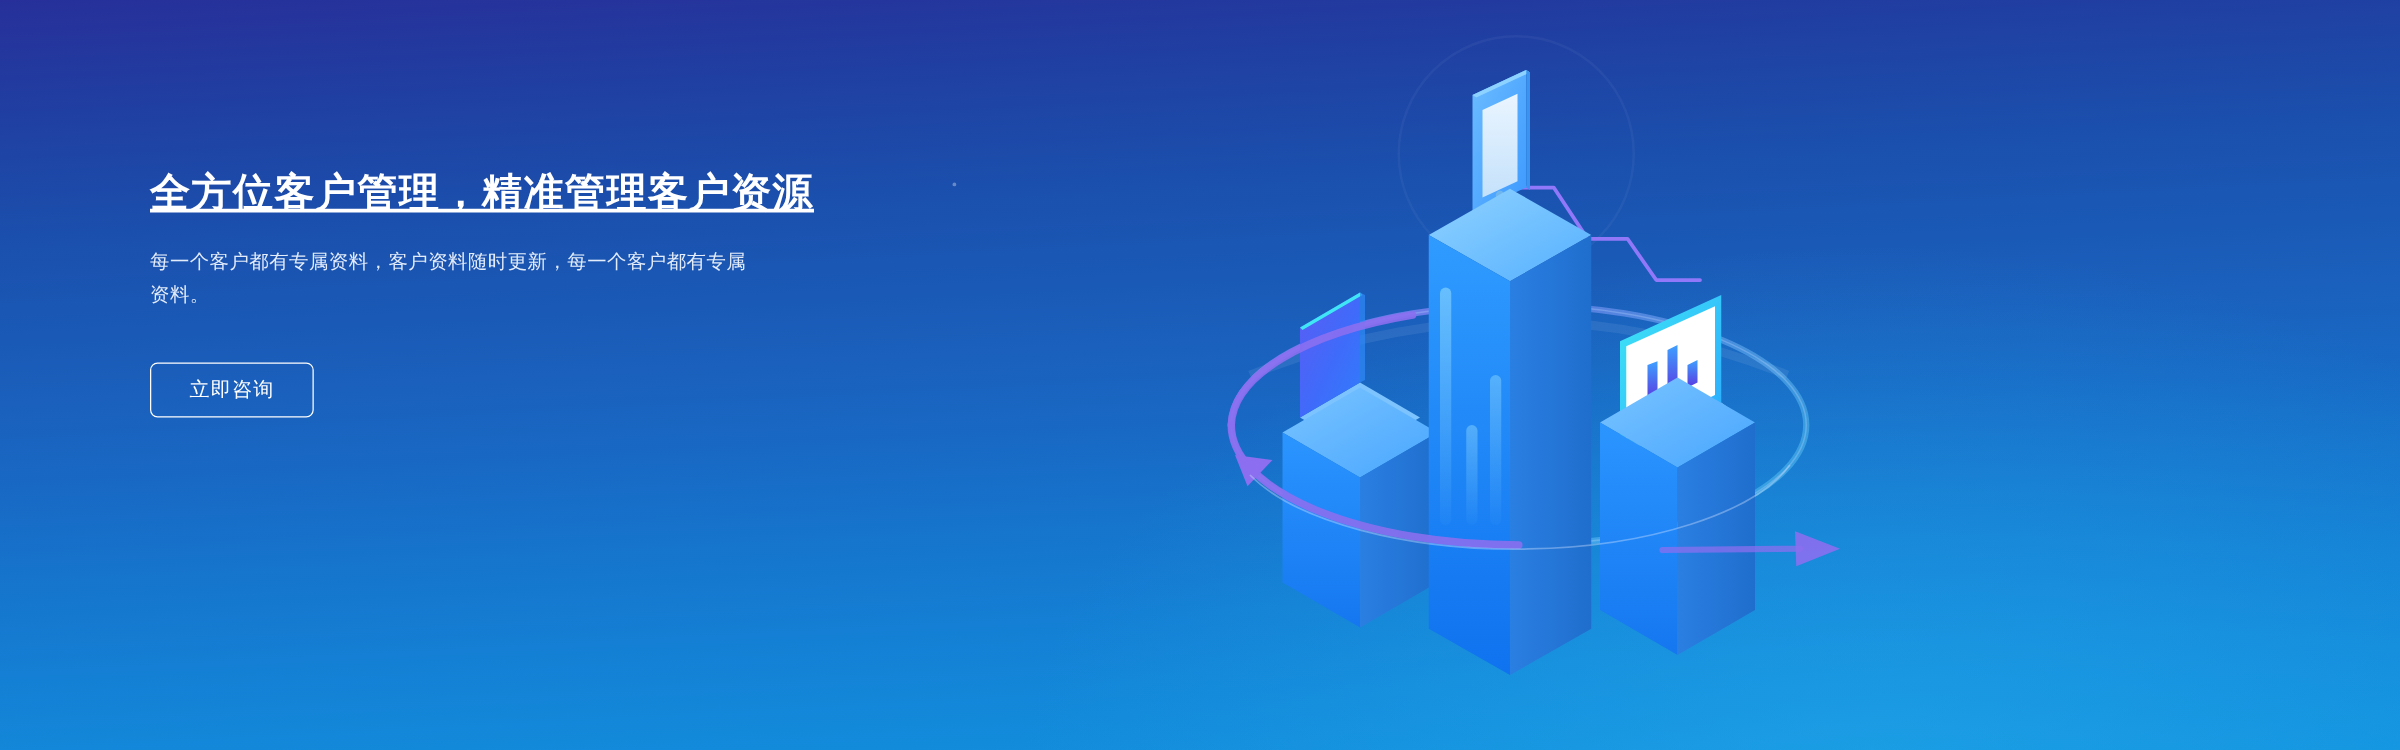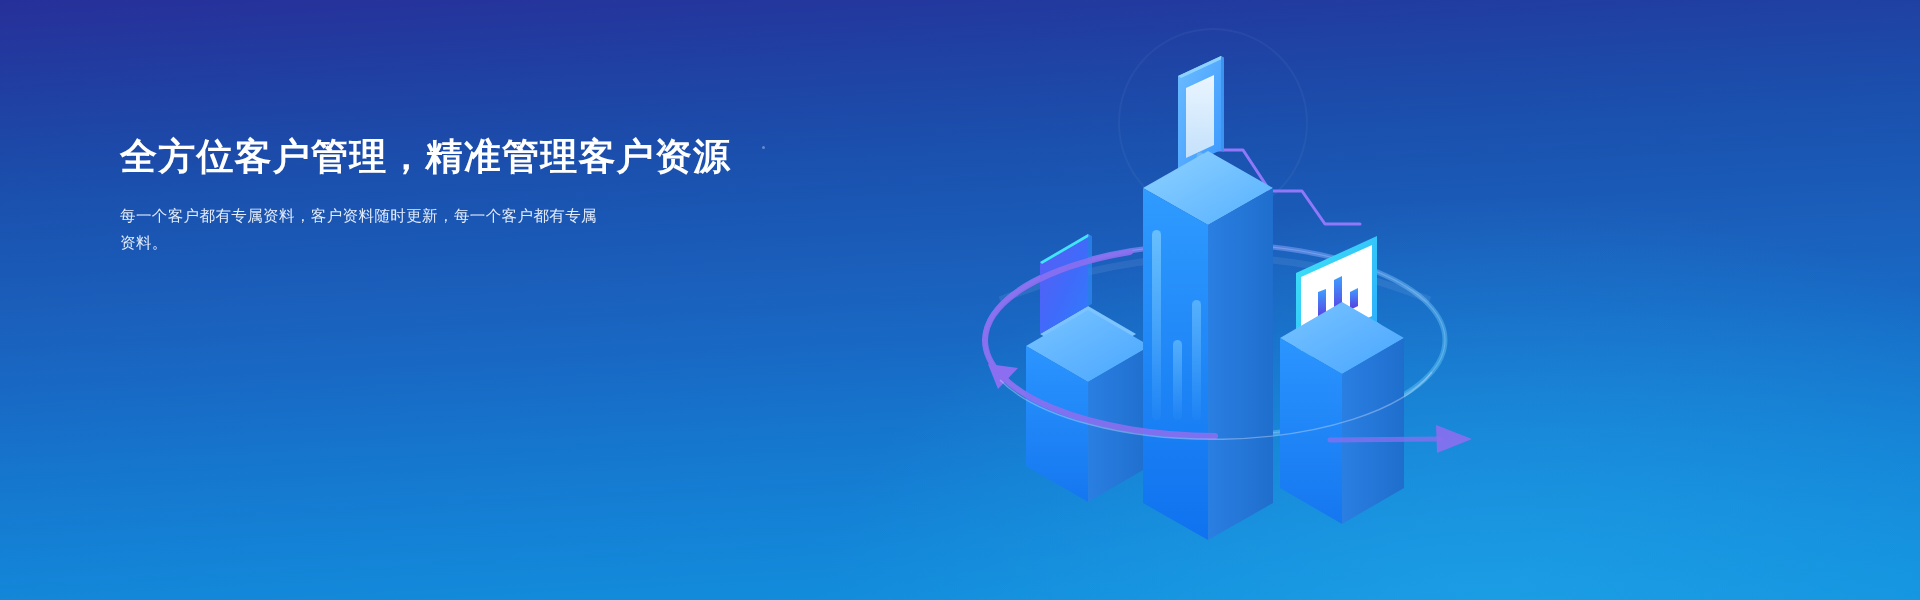--- a/index.html
+++ b/index.html
@@ -47,25 +47,26 @@
 
   
   #copy {
     position:absolute;
     left:120px;
     top:134px;
     width:620px;
   }
   #headline {
     color:#ffffff;
-    font-size:37px;
+    font-size:32px;
     font-weight:bold;
     letter-spacing:1.2px;
     line-height:1.25;
     white-space:nowrap;
+    text-decoration:underline;
   }
   #subcopy {
     margin-top:22px;
     color:#e3ecfb;
     font-size:15.5px;
     line-height:1.75;
     letter-spacing:0.4px;
     width:485px;
   }
   #cta-button {
@@ -100,20 +101,23 @@
 <div id="banner">
 
   <div class="deco-circle" id="deco-circle-1"></div>
   <div class="deco-dot" style="left:762px; top:146px;"></div>
 
   <div id="copy">
     <h1 id="headline">全方位客户管理，精准管理客户资源</h1>
 
     <p id="subcopy">每一个客户都有专属资料，客户资料随时更新，每一个客户都有专属资料。</p>
 
+    <div id="cta-button">
+      <span>立即咨询</span>
+    </div>
   </div>
 
   <div id="illustration">
     <svg width="560" height="600" viewBox="0 0 560 600" xmlns="http://www.w3.org/2000/svg">
       <defs>
         <linearGradient id="gBarFront" x1="0" y1="0" x2="0" y2="1">
           <stop offset="0%" stop-color="#2b95ff"></stop>
           <stop offset="100%" stop-color="#1577f0"></stop>
         </linearGradient>
         <linearGradient id="gBarFrontTall" x1="0" y1="0" x2="0" y2="1">

